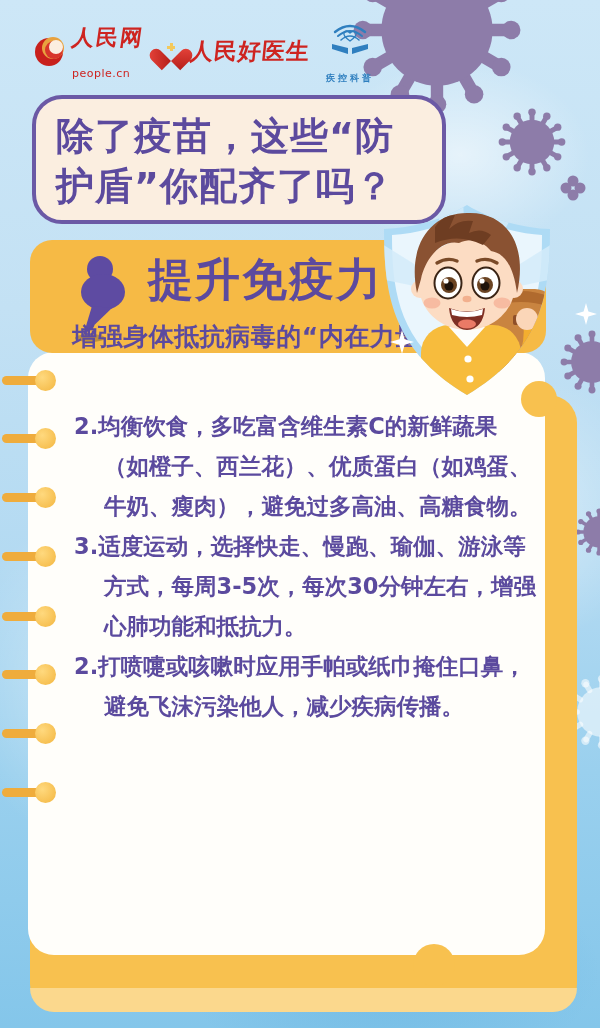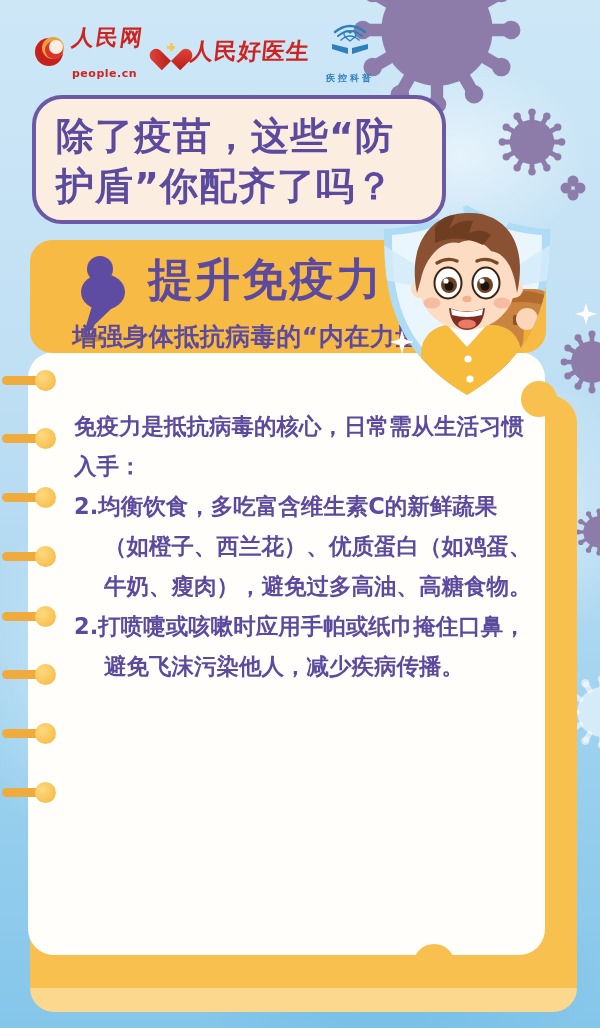--- a/index.html
+++ b/index.html
@@ -13,21 +13,21 @@
   .wc3 { left:180px; top:860px; width:420px; height:220px; background:radial-gradient(closest-side,rgba(70,160,215,.30),rgba(70,160,215,0)); }
   .wc4 { left:430px; top:380px; width:220px; height:260px; background:radial-gradient(closest-side,rgba(255,255,255,.4),rgba(255,255,255,0)); }
 
   .virus { position:absolute; z-index:1; }
 
   
   .logos { position:absolute; left:34px; top:24px; height:54px; display:flex; align-items:center; z-index:6; }
   .logo-people { display:flex; align-items:center; }
   .lp-text { margin-left:6px; display:flex; flex-direction:column; }
   .lp-cn { color:#CE2420; font-size:22px; font-weight:900; transform:skewX(-8deg); letter-spacing:2px; }
-  .lp-en { color:#CE2420; font-size:11px; font-weight:bold; letter-spacing:.5px; margin-top:14px; }
+  .lp-en { color:#CE2420; font-size:11px; font-weight:normal; letter-spacing:.5px; margin-top:14px; }
   .logo-doctor { display:flex; align-items:center; margin-left:14px; }
   .heart { position:relative; width:26px; height:24px; margin-top:2px; }
   .heart:before,.heart:after { content:""; position:absolute; top:0; width:13px; height:21px; border-radius:13px 13px 0 0; background:linear-gradient(135deg,#E8453C,#B51F1A); }
   .heart:before { left:0; transform:rotate(-45deg); transform-origin:100% 100%; }
   .heart:after  { left:13px; transform:rotate(45deg); transform-origin:0 100%; }
   .heart .cross { position:absolute; left:9px; top:3px; width:8px; height:8px; z-index:2; }
   .heart .cross:before,.heart .cross:after { content:""; position:absolute; background:#F3C95C; }
   .heart .cross:before { left:3px; top:0; width:2.5px; height:8px; }
   .heart .cross:after  { left:0; top:3px; width:8px; height:2.5px; }
   .ld-text { color:#CE2420; font-size:23px; font-weight:900; transform:skewX(-6deg); letter-spacing:1px; margin-left:6px; }
@@ -219,22 +219,22 @@
         <circle cx="40" cy="17" r="13"></circle>
         <ellipse cx="43" cy="40" rx="22" ry="18"></ellipse>
         <path d="M32 54 L23 84 L52 56 Z"></path>
       </g>
     </svg>
     <div class="heading">提升免疫力：</div>
     <div class="subheading">增强身体抵抗病毒的“内在力量”</div>
   </div>
 
   <div class="card-text">
-    <p>免疫力是抵抗病毒的核心，日常需从生活习惯入手：</p>
     <p class="item">2.均衡饮食，多吃富含维生素C的新鲜蔬果（如橙子、西兰花）、优质蛋白（如鸡蛋、牛奶、瘦肉），避免过多高油、高糖食物。</p>
+    <p class="item">3.适度运动，选择快走、慢跑、瑜伽、游泳等方式，每周3-5次，每次30分钟左右，增强心肺功能和抵抗力。</p>
     <p class="item">2.打喷嚏或咳嗽时应用手帕或纸巾掩住口鼻，避免飞沫污染他人，减少疾病传播。</p>
   </div>
 
   <div class="shield-wrap">
     <svg width="192" height="207" viewBox="0 0 192 207">
       <defs>
         <clipPath id="shieldClip">
           <path d="M96 8 C120 23 152 31 179 32 C179 97 171 153 96 198 C21 153 13 97 13 32 C40 31 72 23 96 8 Z"></path>
         </clipPath>
       </defs>

